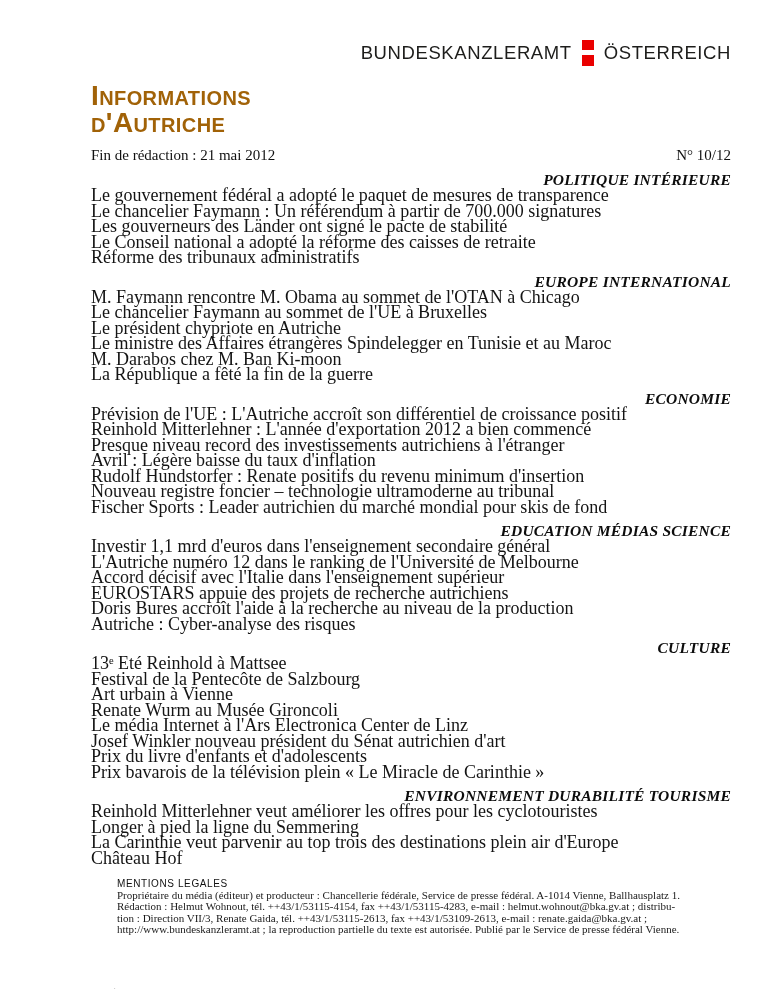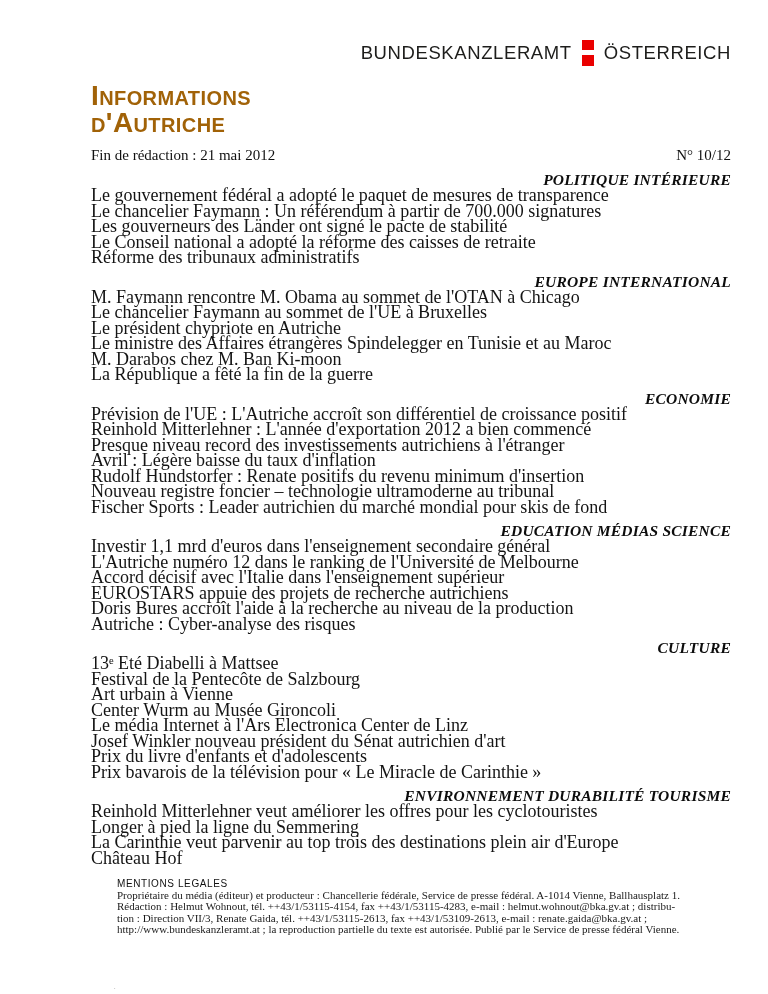--- a/index.html
+++ b/index.html
@@ -188,28 +188,28 @@
             <div class="headline">Accord décisif avec l'Italie dans l'enseignement supérieur</div>
             <div class="headline">EUROSTARS appuie des projets de recherche autrichiens</div>
             <div class="headline">Doris Bures accroît l'aide à la recherche au niveau de la production</div>
             <div class="headline">Autriche : Cyber-analyse des risques</div>
           </div>
   </div>
 
   <div class="section">
     <div class="section-heading">CULTURE</div>
     <div>
-            <div class="headline">13ᵉ Eté Diabelli à Mattsee</div>
+            <div class="headline">13ᵉ Eté Reinhold à Mattsee</div>
             <div class="headline">Festival de la Pentecôte de Salzbourg</div>
             <div class="headline">Art urbain à Vienne</div>
-            <div class="headline">Center Wurm au Musée Gironcoli</div>
+            <div class="headline">Renate Wurm au Musée Gironcoli</div>
             <div class="headline">Le média Internet à l'Ars Electronica Center de Linz</div>
             <div class="headline">Josef Winkler nouveau président du Sénat autrichien d'art</div>
             <div class="headline">Prix du livre d'enfants et d'adolescents</div>
-            <div class="headline">Prix bavarois de la télévision pour « Le Miracle de Carinthie »</div>
+            <div class="headline">Prix bavarois de la télévision plein « Le Miracle de Carinthie »</div>
           </div>
   </div>
 
   <div class="section">
     <div class="section-heading">ENVIRONNEMENT DURABILITÉ TOURISME</div>
     <div>
             <div class="headline">Reinhold Mitterlehner veut améliorer les offres pour les cyclotouristes</div>
             <div class="headline">Longer à pied la ligne du Semmering</div>
             <div class="headline">La Carinthie veut parvenir au top trois des destinations plein air d'Europe</div>
             <div class="headline">Château Hof</div>

